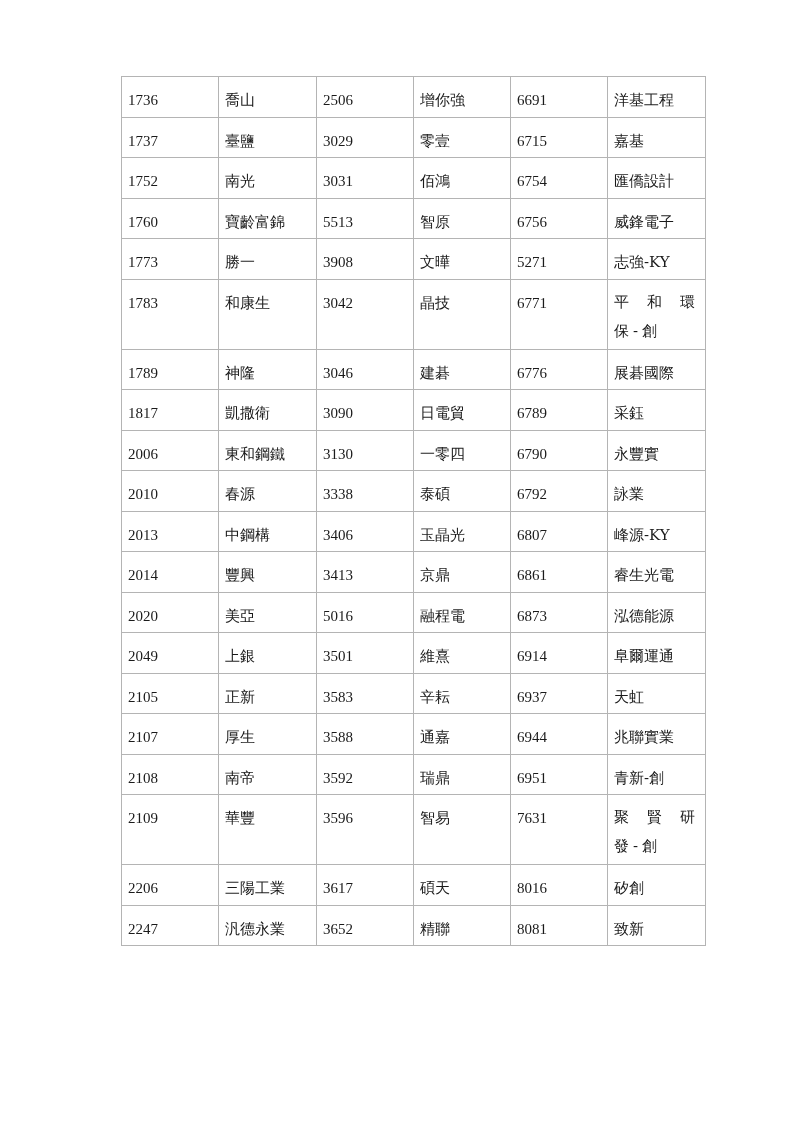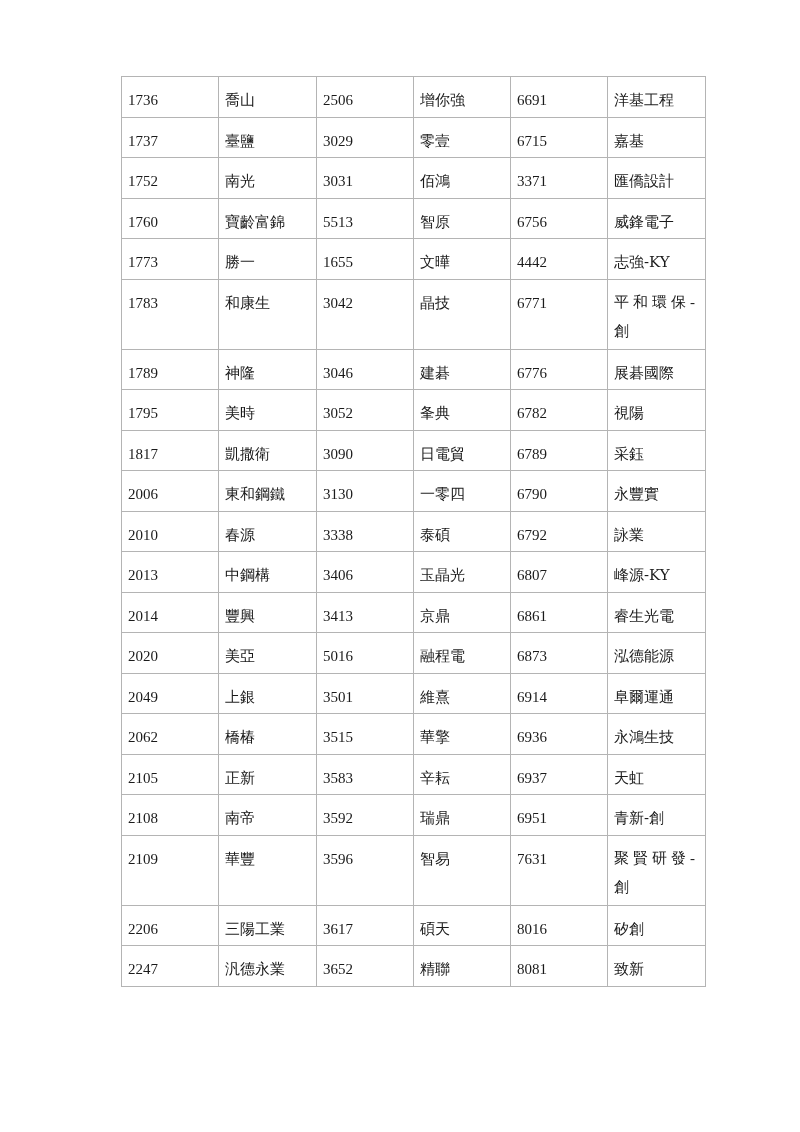--- a/index.html
+++ b/index.html
@@ -49,21 +49,20 @@
     }
     table.stock-table td.name {
       font-family: "DejaVu Serif", "Liberation Serif", serif;
       font-size: 15px;
     }
     table.stock-table td.name.spaced {
       letter-spacing: 4px;
       text-align: justify;
       text-align-last: left;
       line-height: 29px;
-      font-family: Liberation Serif, serif;
     }
     table.stock-table tr {
       height: 40.5px;
       margin-top: 24px;
     }
     table.stock-table tr.tall {
       height: 70px;
     }
     table.stock-table tr.tall td {
       height: 70px;
@@ -103,64 +102,56 @@
         <td class="code">3029</td>
         <td class="name">零壹</td>
         <td class="code">6715</td>
         <td class="name">嘉基</td>
       </tr>
       <tr>
         <td class="code">1752</td>
         <td class="name">南光</td>
         <td class="code">3031</td>
         <td class="name">佰鴻</td>
-        <td class="code">3371</td>
+        <td class="code">6754</td>
         <td class="name">匯僑設計</td>
       </tr>
       <tr>
         <td class="code">1760</td>
         <td class="name">寶齡富錦</td>
         <td class="code">5513</td>
         <td class="name">智原</td>
         <td class="code">6756</td>
         <td class="name">威鋒電子</td>
       </tr>
       <tr>
         <td class="code">1773</td>
         <td class="name">勝一</td>
-        <td class="code">1655</td>
+        <td class="code">3908</td>
         <td class="name">文曄</td>
-        <td class="code">4442</td>
+        <td class="code">5271</td>
         <td class="name">志強-KY</td>
       </tr>
       <tr class="tall">
         <td class="code">1783</td>
         <td class="name">和康生</td>
         <td class="code">3042</td>
         <td class="name">晶技</td>
         <td class="code">6771</td>
         <td class="name spaced">平和環保-創</td>
       </tr>
       <tr>
         <td class="code">1789</td>
         <td class="name">神隆</td>
         <td class="code">3046</td>
         <td class="name">建碁</td>
         <td class="code">6776</td>
         <td class="name">展碁國際</td>
       </tr>
       <tr>
-        <td class="code">1795</td>
-        <td class="name">美時</td>
-        <td class="code">3052</td>
-        <td class="name">夆典</td>
-        <td class="code">6782</td>
-        <td class="name">視陽</td>
-      </tr>
-      <tr>
         <td class="code">1817</td>
         <td class="name">凱撒衛</td>
         <td class="code">3090</td>
         <td class="name">日電貿</td>
         <td class="code">6789</td>
         <td class="name">采鈺</td>
       </tr>
       <tr>
         <td class="code">2006</td>
         <td class="name">東和鋼鐵</td>
@@ -203,34 +194,34 @@
       </tr>
       <tr>
         <td class="code">2049</td>
         <td class="name">上銀</td>
         <td class="code">3501</td>
         <td class="name">維熹</td>
         <td class="code">6914</td>
         <td class="name">阜爾運通</td>
       </tr>
       <tr>
-        <td class="code">2062</td>
-        <td class="name">橋椿</td>
-        <td class="code">3515</td>
-        <td class="name">華擎</td>
-        <td class="code">6936</td>
-        <td class="name">永鴻生技</td>
-      </tr>
-      <tr>
         <td class="code">2105</td>
         <td class="name">正新</td>
         <td class="code">3583</td>
         <td class="name">辛耘</td>
         <td class="code">6937</td>
         <td class="name">天虹</td>
+      </tr>
+      <tr>
+        <td class="code">2107</td>
+        <td class="name">厚生</td>
+        <td class="code">3588</td>
+        <td class="name">通嘉</td>
+        <td class="code">6944</td>
+        <td class="name">兆聯實業</td>
       </tr>
       <tr>
         <td class="code">2108</td>
         <td class="name">南帝</td>
         <td class="code">3592</td>
         <td class="name">瑞鼎</td>
         <td class="code">6951</td>
         <td class="name">青新-創</td>
       </tr>
       <tr class="tall">

